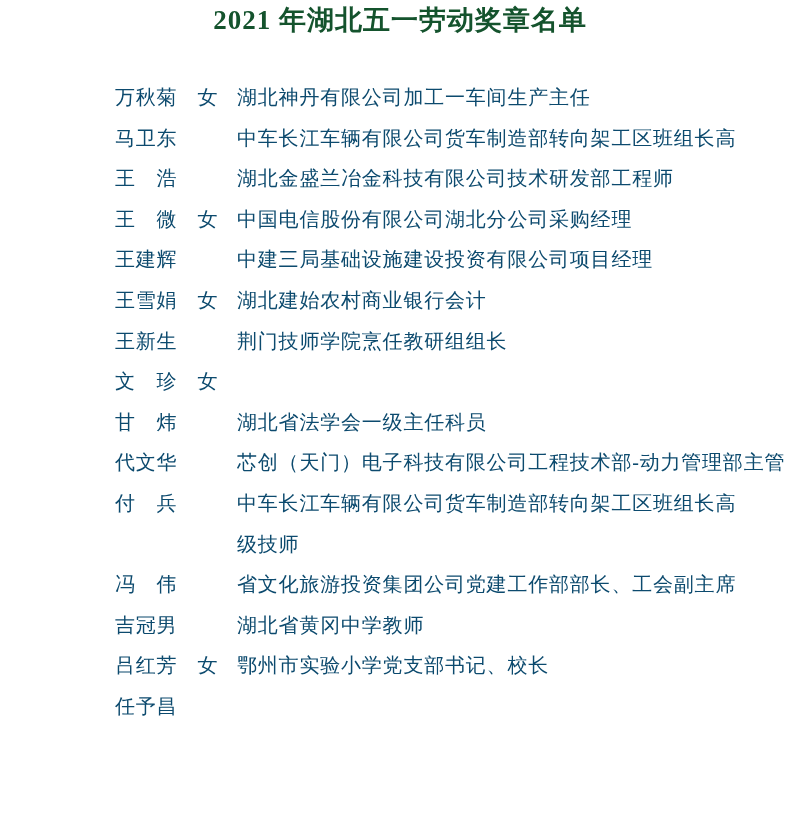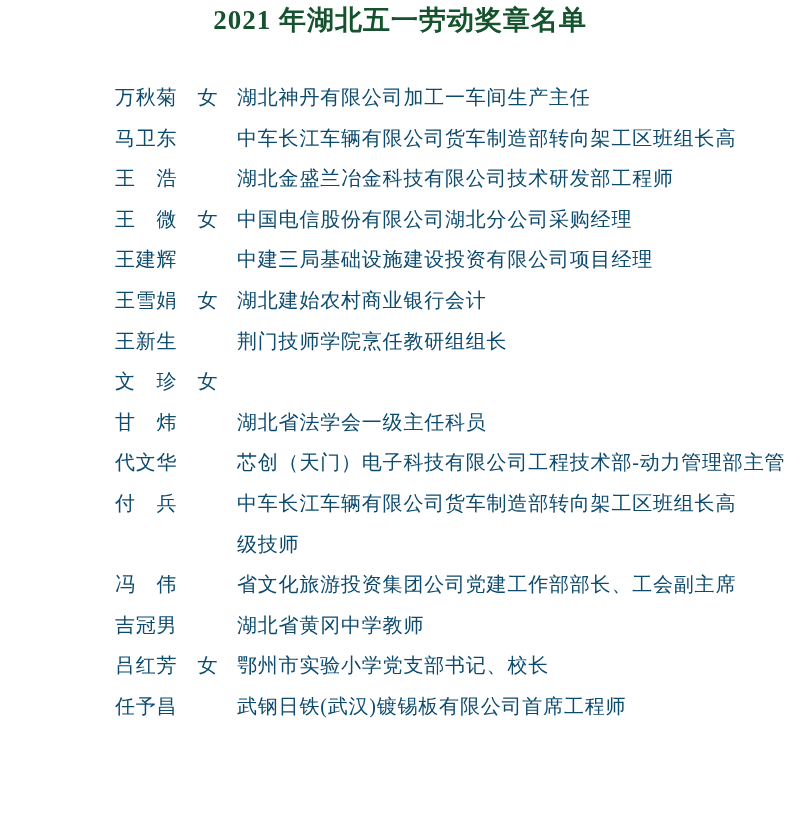--- a/index.html
+++ b/index.html
@@ -156,18 +156,15 @@
       <div class="entry">
         <span class="name">吕红芳</span>
         <span class="gender">女</span>
         <span class="desc">
           <span class="line">鄂州市实验小学党支部书记、校长</span>
         </span>
       </div>
       <div class="entry">
         <span class="name">任予昌</span>
         <span class="gender"></span>
-        <span class="desc">
-          <span class="line">武钢日铁(武汉)镀锡板有限公司首席工程师</span>
-        </span>
       </div>
     </div>
 </div>
 
 </body></html>

